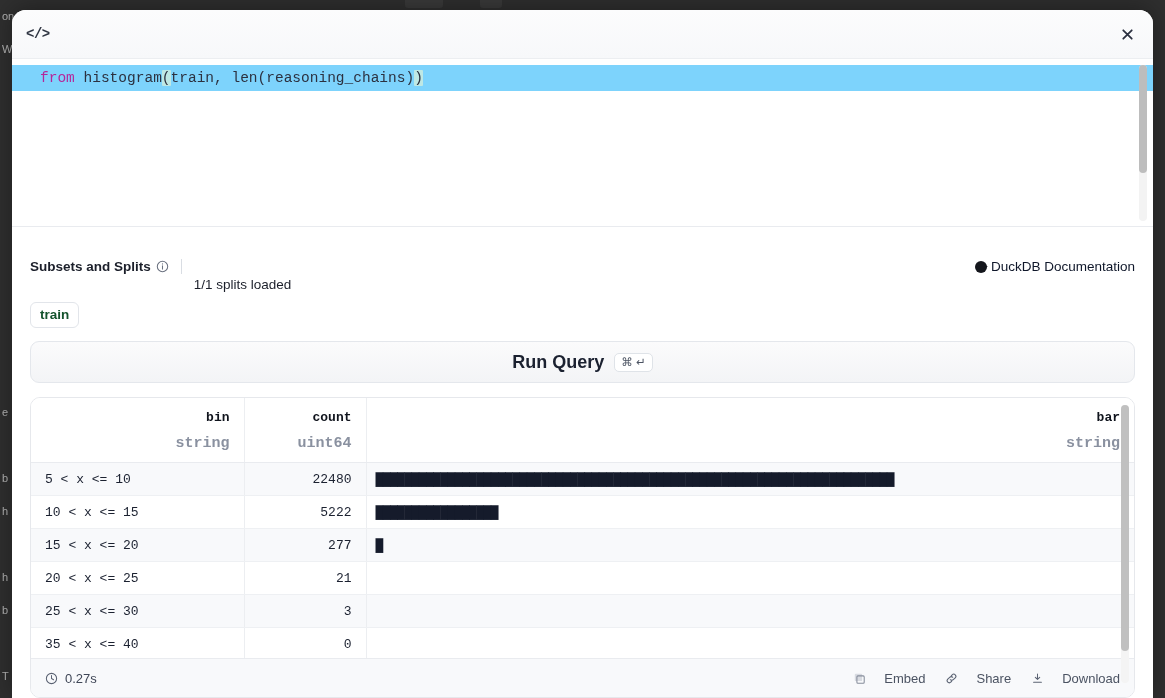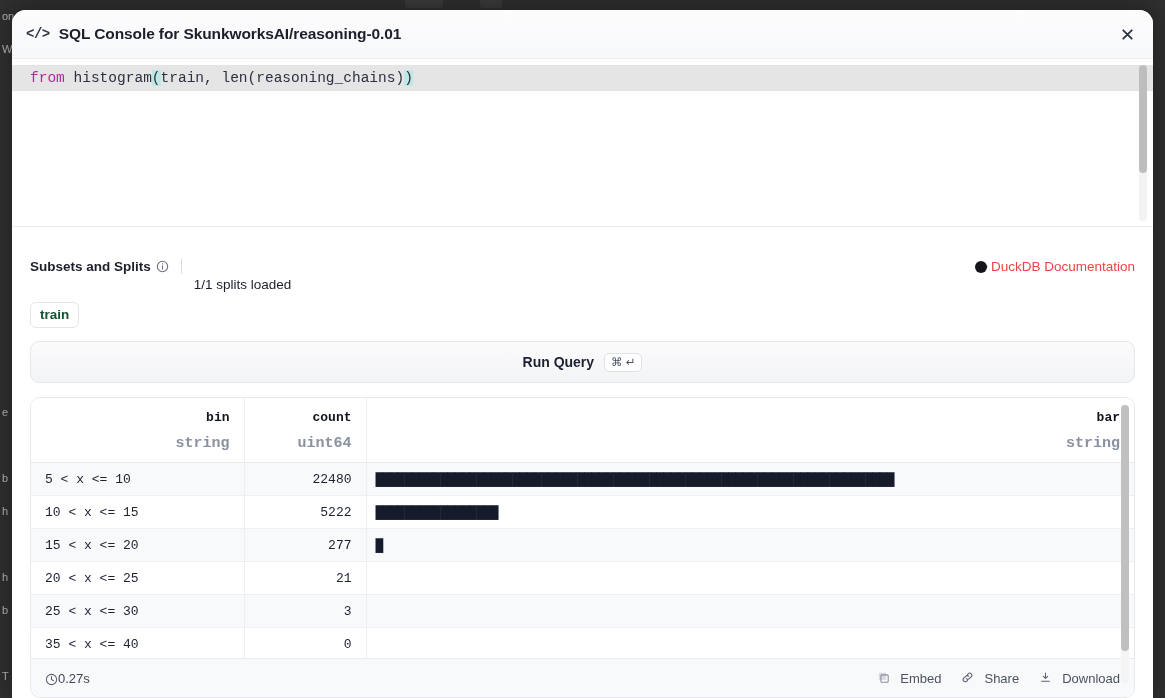--- a/index.html
+++ b/index.html
@@ -76,23 +76,23 @@
   }
 
   
   .editor-wrap {
     position: relative;
     height: 168px; flex: 0 0 168px;
     background: #ffffff;
     border-bottom: 1px solid #e9ebef;
   }
   .editor-line {
-    background: #e5e5e5;
+    background: #7dd3fc;
     height: 26px; line-height: 26px;
-    padding-left: 18px;
+    padding-left: 28px;
     font-family: "Liberation Mono", monospace;
     font-size: 14.5px;
     color: #2c3140;
     white-space: pre;
     margin-top: 6px;
   }
   .kw { color: #b5279a; }
   .paren-match { background: #bfe8e4; border-radius: 1px; }
   .editor-scroll {
     position: absolute; right: 6px; top: 6px;
@@ -111,21 +111,21 @@
     display: flex; align-items: center;
   }
   .subsets-label {
     font-size: 13.5px; font-weight: 700; color: #1b1f2a;
   }
   .info-icon { margin-left: 5px; color: #6b7280; display: inline-flex; }
   .vbar { width: 1px; height: 15px; background: #d9dde3; margin: 0 12px; }
   .splits-loaded { font-size: 13.5px; color: #1b1f2a; margin-top: 36px; }
   .duckdb-link {
     margin-left: auto; display: flex; align-items: center; gap: 4px;
-    font-size: 13.5px; color: #ef4444; text-decoration: none; cursor: pointer;
+    font-size: 13.5px; color: #0f172a; text-decoration: none; cursor: pointer;
   }
   .duck-dot {
     width: 12px; height: 12px; border-radius: 50%;
     background: #14161c; position: relative; display: inline-block;
   }
   .duck-dot::after {
     content: ""; position: absolute; right: -1px; top: 3px;
     width: 7px; height: 6px; background: #14161c;
     clip-path: polygon(0 0, 100% 50%, 0 100%);
   }
@@ -142,21 +142,21 @@
 
   
   .run-wrap { padding: 13px 18px 0 18px; }
   .run-query {
     width: 100%; height: 42px;
     background: linear-gradient(#fbfbfc, #f3f4f6);
     border: 1px solid #e4e7ec; border-radius: 9px;
     display: flex; align-items: center; justify-content: center; gap: 10px;
     cursor: pointer;
   }
-  .run-query-label { font-size: 14px; font-weight: 700; color: #1b2130; }
+  .run-query-label { font-size: 18px; font-weight: 700; color: #1b2130; }
   .kbd {
     border: 1px solid #dfe3e8; border-radius: 5px; background: #fff;
     padding: 1px 6px 2px 6px; font-size: 11.5px; color: #4b5362;
     font-family: "Liberation Sans", sans-serif;
   }
 
   
   .results {
     margin: 14px 18px 0 18px;
     border: 1px solid #e6e8ec; border-radius: 10px;
@@ -214,24 +214,24 @@
   }
 
   
   .results-footer {
     flex: 0 0 39px; height: 39px;
     border-top: 1px solid #e9ebef;
     background: #f8f9fb;
     display: flex; align-items: center;
     padding: 0 14px;
   }
-  .timing { display: flex; align-items: flex-end; font-size: 13px; color: #3f4656; }
+  .timing { display: flex; align-items: center; gap: 7px; font-size: 13px; color: #3f4656; }
   .footer-actions { margin-left: auto; display: flex; align-items: center; gap: 20px; }
   .footer-action {
-    display: flex; gap: 10px;
+    display: flex; align-items: center; gap: 18px;
     font-size: 13px; color: #4b5362; cursor: pointer;
   }
   svg { display: block; }
 </style>
 </head>
 <body>
 
 <div class="backdrop">
   <div class="backdrop-top">
     <div class="chip" style="left:405px"></div>
@@ -260,21 +260,20 @@
       <div></div>
       <div>T</div>
       <div>s</div>
     </div>
 </div>
 
 <div class="modal">
 
   <div class="modal-header">
     <span class="code-icon">&lt;/&gt;</span>
-    <span class="modal-title">SQL Console for SkunkworksAI/reasoning-0.01</span>
     <button class="close-btn">
       <span>
         <svg width="15" height="15" viewBox="0 0 16 16" fill="none" stroke="currentColor" stroke-width="1.9" stroke-linecap="round">
           <path d="M3.5 3.5 L12.5 12.5 M12.5 3.5 L3.5 12.5"></path>
         </svg>
       </span>
     </button>
   </div>
 
   <div class="editor-wrap">

